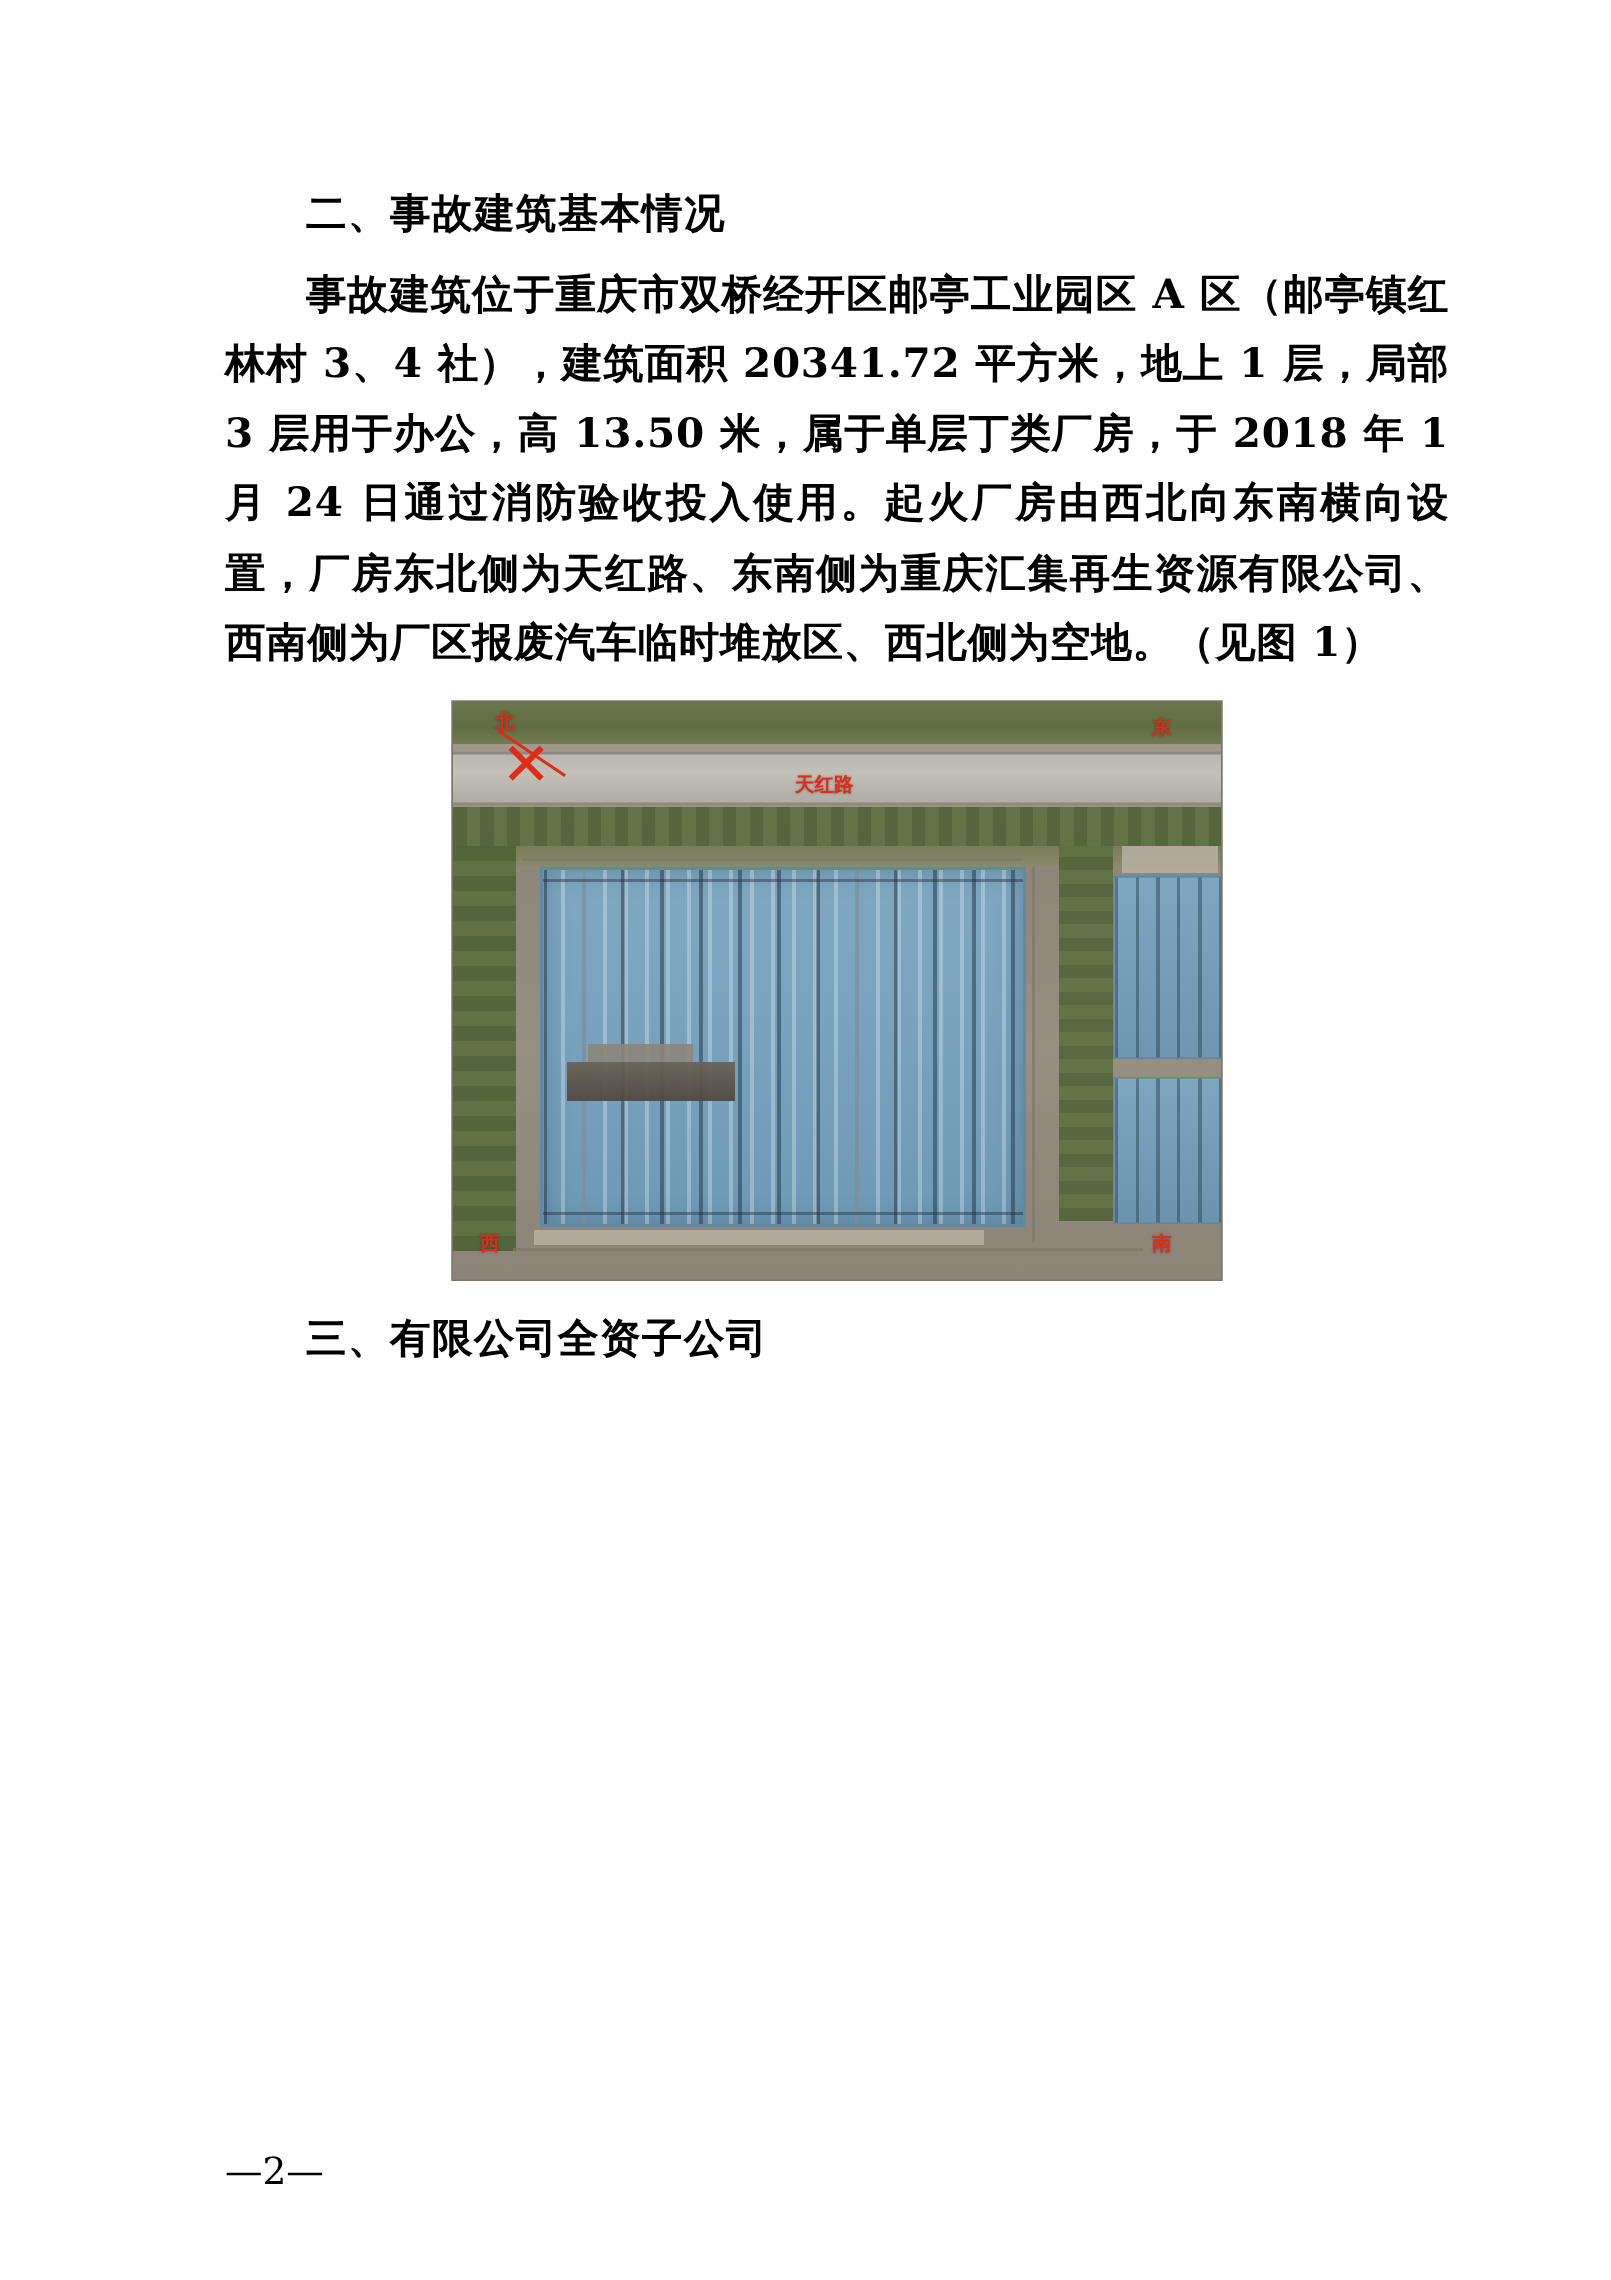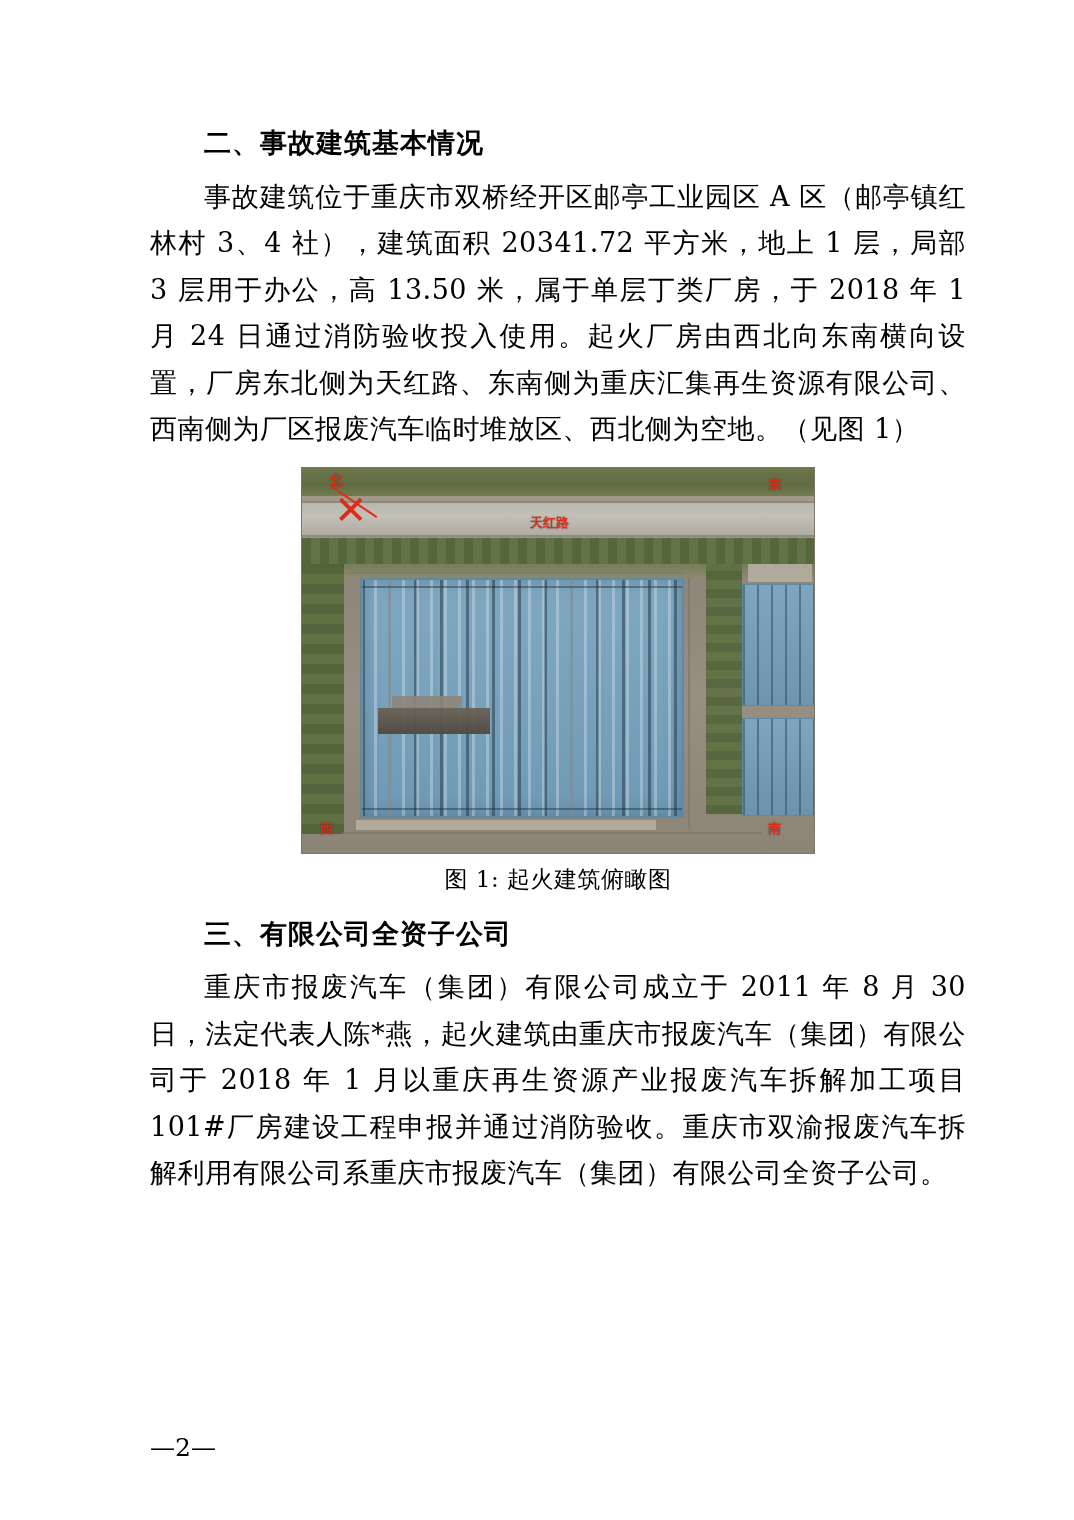--- a/index.html
+++ b/index.html
@@ -32,20 +32,21 @@
     line-height: 1.7;
   }
   .body-para {
     font-size: 27px;
     line-height: 1.72;
     margin: 0;
     text-indent: 54px;
     text-align: justify;
     text-justify: inter-ideograph;
     letter-spacing: 0.5px;
+    font-weight: bold;
   }
   .para-block { margin-bottom: 6px; }
 
   
   .figure-wrap {
     margin: 14px 0 4px 0;
     display: flex;
     flex-direction: column;
     align-items: center;
   }
@@ -226,22 +227,20 @@
 
       <div class="arrow-line" style="left:30px; top:18px; width:54px; transform:rotate(34deg);"></div>
       <div class="x-mark" style="left:32px; top:22px;">✕</div>
 
       <div class="photo-label" style="left:28px; top:4px;">北</div>
       <div class="photo-label" style="left:466px; top:8px;">东</div>
       <div class="photo-label" style="left:18px; top:352px;">西</div>
       <div class="photo-label" style="left:466px; top:352px;">南</div>
       <div class="photo-label" style="left:228px; top:46px;">天红路</div>
     </div>
-    <div class="fig-caption">图 1: 起火建筑俯瞰图</div>
   </div>
 
   <h2 class="section-heading" style="margin-top:16px;">三、有限公司全资子公司</h2>
 
-  <p class="body-para">重庆市报废汽车（集团）有限公司成立于 2011 年 8 月 30 日，法定代表人陈*燕，起火建筑由重庆市报废汽车（集团）有限公司于 2018 年 1 月以重庆再生资源产业报废汽车拆解加工项目 101#厂房建设工程申报并通过消防验收。重庆市双渝报废汽车拆解利用有限公司系重庆市报废汽车（集团）有限公司全资子公司。</p>
 
 </div>
 
 <div class="page-number">—2—</div>
 
 </body></html>

